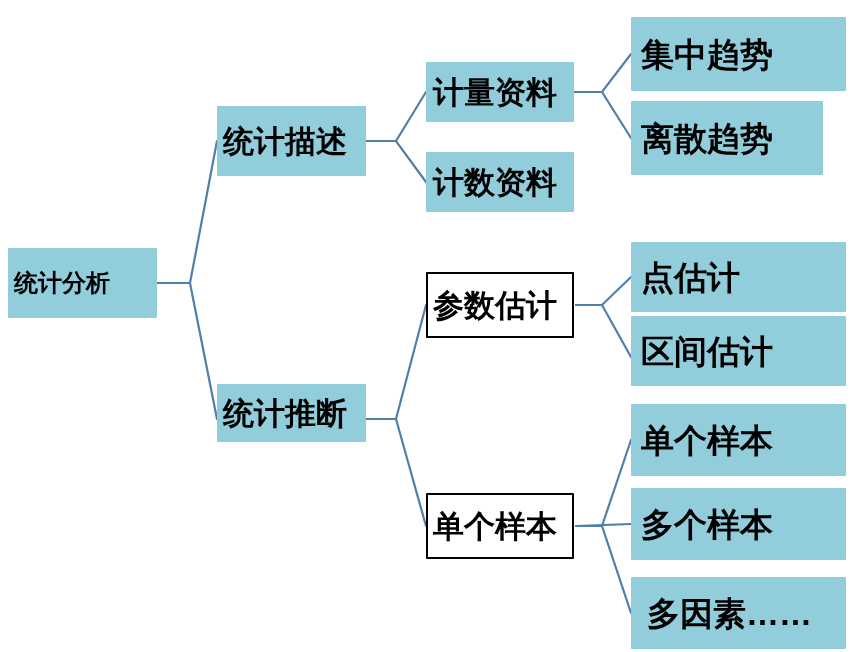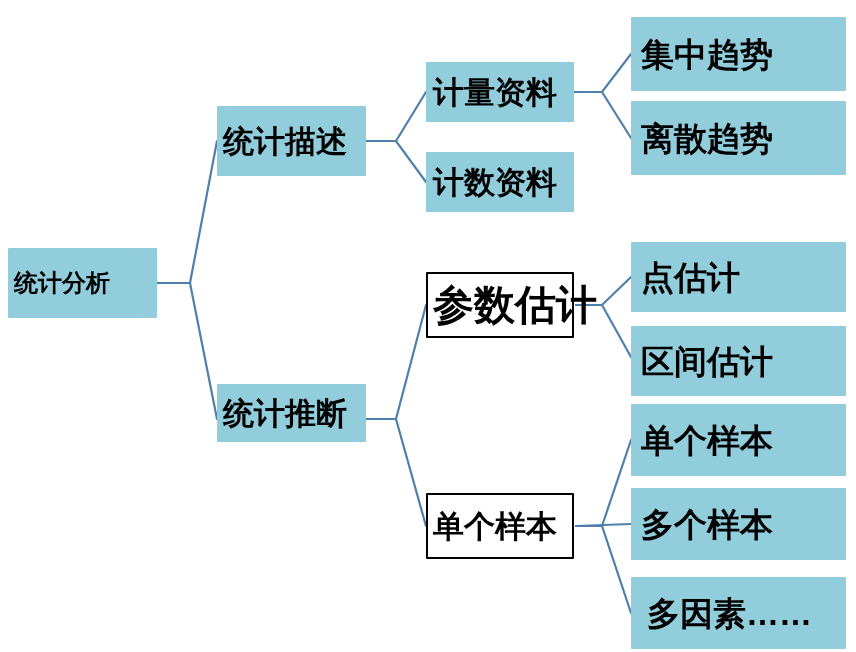--- a/index.html
+++ b/index.html
@@ -74,31 +74,31 @@
   #n-quant {
     left: 426px; top: 62px; width: 148px; height: 60px;
     font-size: 31px; padding: 0 7px;
   }
   #n-count {
     left: 426px; top: 152px; width: 148px; height: 60px;
     font-size: 31px; padding: 0 7px;
   }
   #n-param {
     left: 426px; top: 272px; width: 148px; height: 66px;
-    font-size: 41px; padding: 0 5px;
+    font-size: 31px; padding: 0 5px;
   }
   #n-hypo {
     left: 426px; top: 493px; width: 148px; height: 66px;
     font-size: 31px; padding: 0 5px;
   }
   
   #n-central  { left: 631px; top: 17px;  width: 215px; height: 74px; font-size: 33px; padding-left: 10px; }
-  #n-disperse { left: 631px; top: 101px; width: 215px; height: 74px; font-size: 33px; padding-left: 10px; }
+  #n-disperse { left: 631px; top: 101px; width: 192px; height: 74px; font-size: 33px; padding-left: 10px; }
   #n-point    { left: 631px; top: 242px; width: 215px; height: 70px; font-size: 33px; padding-left: 10px; }
-  #n-interval { left: 631px; top: 326px; width: 215px; height: 70px; font-size: 33px; padding-left: 10px; }
+  #n-interval { left: 631px; top: 316px; width: 215px; height: 70px; font-size: 33px; padding-left: 10px; }
   #n-single   { left: 631px; top: 404px; width: 215px; height: 72px; font-size: 33px; padding-left: 10px; }
   #n-multi    { left: 631px; top: 488px; width: 215px; height: 72px; font-size: 33px; padding-left: 10px; }
   #n-factor   { left: 631px; top: 577px; width: 215px; height: 72px; font-size: 33px; padding-left: 16px; }
 </style>
 </head>
 <body>
 
 <div id="diagram">
 
   <svg id="connectors" viewBox="0 0 856 652" width="856" height="652" xmlns="http://www.w3.org/2000/svg">

